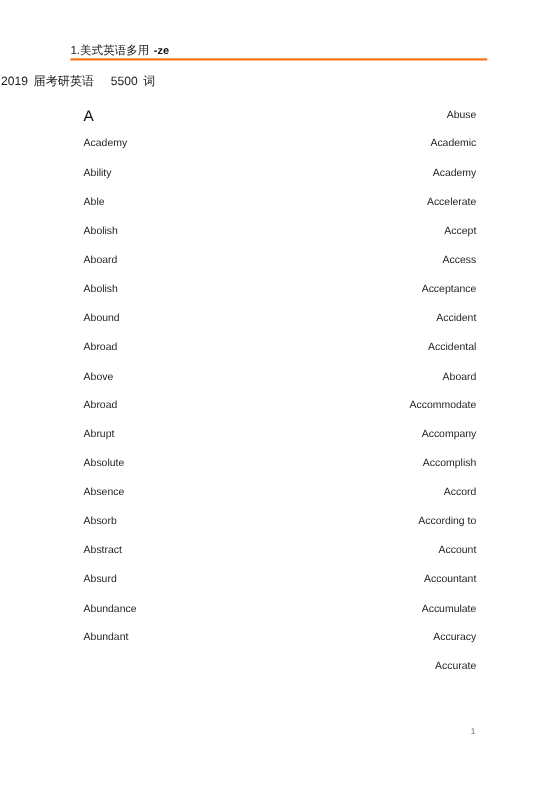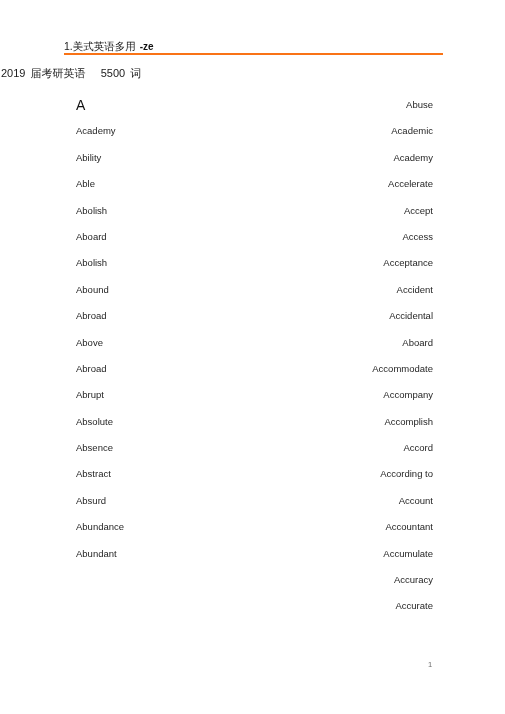--- a/index.html
+++ b/index.html
@@ -108,20 +108,21 @@
     <div class="word-row">Abolish</div>
     <div class="word-row">Aboard</div>
     <div class="word-row">Abolish</div>
     <div class="word-row">Abound</div>
     <div class="word-row">Abroad</div>
     <div class="word-row">Above</div>
     <div class="word-row">Abroad</div>
     <div class="word-row">Abrupt</div>
     <div class="word-row">Absolute</div>
     <div class="word-row">Absence</div>
+    <div class="word-row">Absorb</div>
     <div class="word-row">Abstract</div>
     <div class="word-row">Absurd</div>
     <div class="word-row">Abundance</div>
     <div class="word-row">Abundant</div>
   </div>
 
   <div class="column" id="col-right">
     <div class="word-row">Abuse</div>
     <div class="word-row">Academic</div>
     <div class="word-row">Academy</div>

